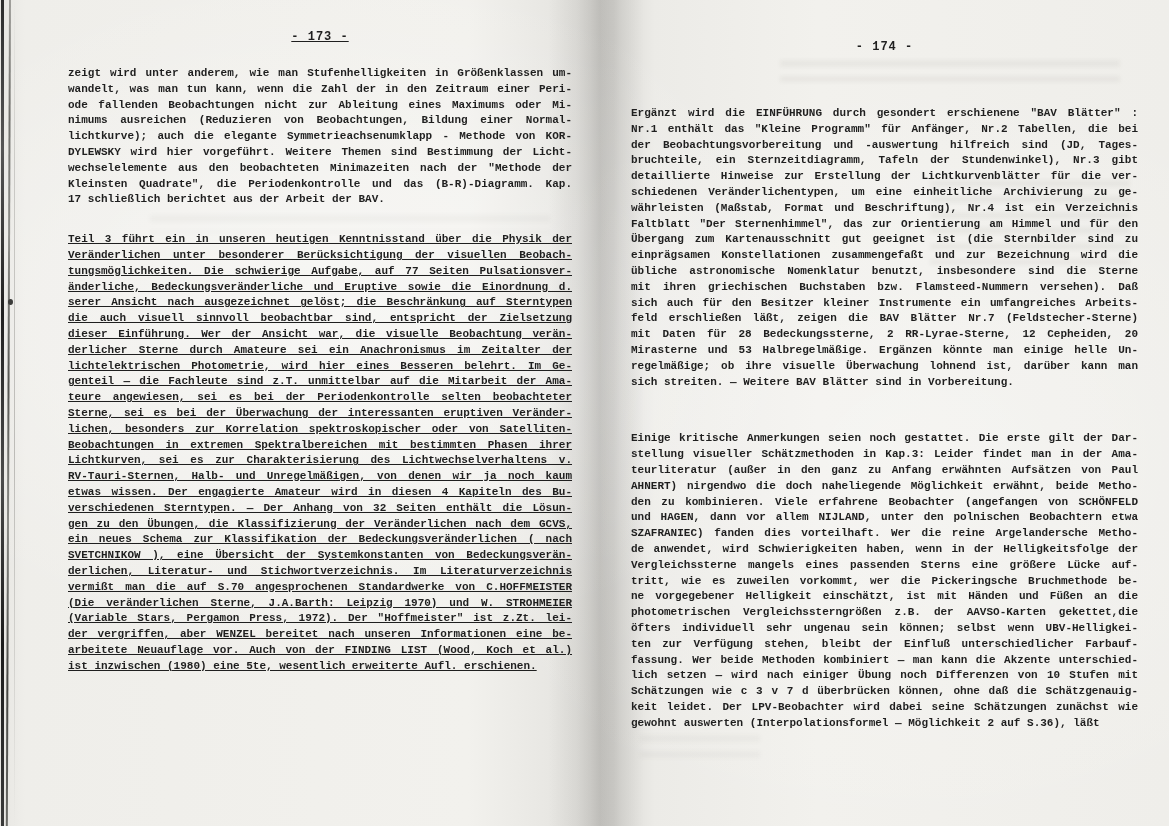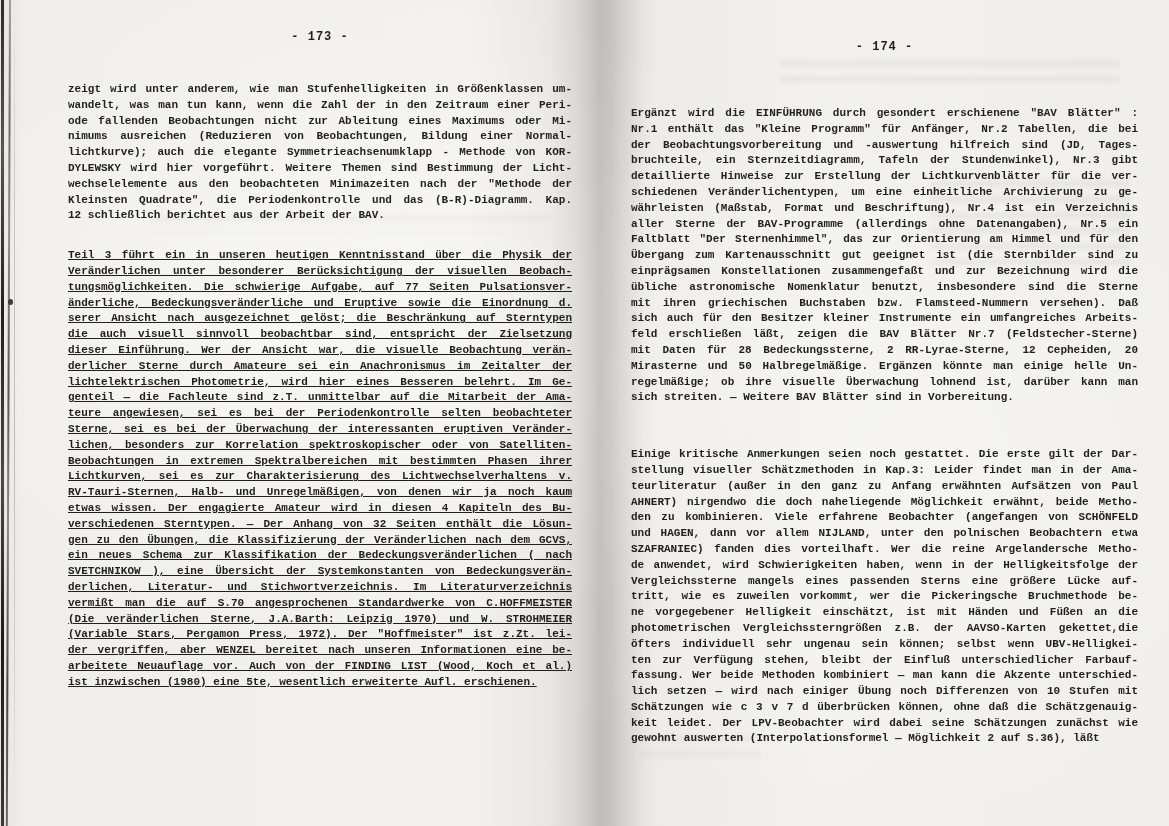--- a/index.html
+++ b/index.html
@@ -48,21 +48,21 @@
   .bleed.b4{left:150px;top:215px;width:400px;height:18px;opacity:.3;}
 
   .page{position:absolute;}
   .page-left{left:68px;top:30px;width:504px;}
   .page-right{left:631px;top:40px;width:507px;}
   .page-num{
     text-align:center;
     font-size:12px;font-weight:bold;line-height:14px;
     letter-spacing:1px;
   }
-  .page-left  .page-num{margin-bottom:38px;}
+  .page-left  .page-num{margin-bottom:22px;text-decoration:underline;}
   .page-right .page-num{margin-bottom:52px;}
   .para{margin:0;}
   .page-left  .para + .para{margin-top:24px;text-decoration:underline;}
   .page-right .para + .para{margin-top:41px;}
   .line{
     font-size:11px;font-weight:bold;line-height:15.8px;
     white-space:normal;
     text-align:justify;
     text-align-last:justify;
     color:var(--ink,#1f1f1f);
@@ -90,21 +90,21 @@
     <div class="page-body">
         <div class="para">
           <div class="line">zeigt wird unter anderem, wie man Stufenhelligkeiten in Größenklassen um-</div>
           <div class="line">wandelt, was man tun kann, wenn die Zahl der in den Zeitraum einer Peri-</div>
           <div class="line">ode fallenden Beobachtungen nicht zur Ableitung eines Maximums oder Mi-</div>
           <div class="line">nimums ausreichen (Reduzieren von Beobachtungen, Bildung einer Normal-</div>
           <div class="line">lichtkurve); auch die elegante Symmetrieachsenumklapp - Methode von KOR-</div>
           <div class="line">DYLEWSKY wird hier vorgeführt. Weitere Themen sind Bestimmung der Licht-</div>
           <div class="line">wechselelemente aus den beobachteten Minimazeiten nach der "Methode der</div>
           <div class="line">Kleinsten Quadrate", die Periodenkontrolle und das (B-R)-Diagramm. Kap.</div>
-          <div class="line para-last">12 schließlich berichtet aus der Arbeit der BAV.</div>
+          <div class="line para-last">17 schließlich berichtet aus der Arbeit der BAV.</div>
         </div>
         <div class="para">
           <div class="line">Teil 3 führt ein in unseren heutigen Kenntnisstand über die Physik der</div>
           <div class="line">Veränderlichen unter besonderer Berücksichtigung der visuellen Beobach-</div>
           <div class="line">tungsmöglichkeiten. Die schwierige Aufgabe, auf 77 Seiten Pulsationsver-</div>
           <div class="line">änderliche, Bedeckungsveränderliche und Eruptive sowie die Einordnung d.</div>
           <div class="line">serer Ansicht nach ausgezeichnet gelöst; die Beschränkung auf Sterntypen</div>
           <div class="line">die auch visuell sinnvoll beobachtbar sind, entspricht der Zielsetzung</div>
           <div class="line">dieser Einführung. Wer der Ansicht war, die visuelle Beobachtung verän-</div>
           <div class="line">derlicher Sterne durch Amateure sei ein Anachronismus im Zeitalter der</div>
@@ -136,30 +136,29 @@
     <div class="page-num">- 174 -</div>
     <div class="page-body">
         <div class="para">
           <div class="line">Ergänzt wird die EINFÜHRUNG durch gesondert erschienene "BAV Blätter" :</div>
           <div class="line">Nr.1 enthält das "Kleine Programm" für Anfänger, Nr.2 Tabellen, die bei</div>
           <div class="line">der Beobachtungsvorbereitung und -auswertung hilfreich sind (JD, Tages-</div>
           <div class="line">bruchteile, ein Sternzeitdiagramm, Tafeln der Stundenwinkel), Nr.3 gibt</div>
           <div class="line">detaillierte Hinweise zur Erstellung der Lichtkurvenblätter für die ver-</div>
           <div class="line">schiedenen Veränderlichentypen, um eine einheitliche Archivierung zu ge-</div>
           <div class="line">währleisten (Maßstab, Format und Beschriftung), Nr.4 ist ein Verzeichnis</div>
-          <div class="line">aller Sterne der BAV-Programme (allerdings ohne Datenangaben), Nr.5 ein</div>
           <div class="line">Faltblatt "Der Sternenhimmel", das zur Orientierung am Himmel und für den</div>
           <div class="line">Übergang zum Kartenausschnitt gut geeignet ist (die Sternbilder sind zu</div>
           <div class="line">einprägsamen Konstellationen zusammengefaßt und zur Bezeichnung wird die</div>
           <div class="line">übliche astronomische Nomenklatur benutzt, insbesondere sind die Sterne</div>
           <div class="line">mit ihren griechischen Buchstaben bzw. Flamsteed-Nummern versehen). Daß</div>
           <div class="line">sich auch für den Besitzer kleiner Instrumente ein umfangreiches Arbeits-</div>
           <div class="line">feld erschließen läßt, zeigen die BAV Blätter Nr.7 (Feldstecher-Sterne)</div>
           <div class="line">mit Daten für 28 Bedeckungssterne, 2 RR-Lyrae-Sterne, 12 Cepheiden, 20</div>
-          <div class="line">Mirasterne und 50 Halbregelmäßige. Ergänzen könnte man einige helle Un-</div>
+          <div class="line">Mirasterne und 53 Halbregelmäßige. Ergänzen könnte man einige helle Un-</div>
           <div class="line">regelmäßige; ob ihre visuelle Überwachung lohnend ist, darüber kann man</div>
           <div class="line para-last">sich streiten. — Weitere BAV Blätter sind in Vorbereitung.</div>
         </div>
         <div class="para">
           <div class="line">Einige kritische Anmerkungen seien noch gestattet. Die erste gilt der Dar-</div>
           <div class="line">stellung visueller Schätzmethoden in Kap.3: Leider findet man in der Ama-</div>
           <div class="line">teurliteratur (außer in den ganz zu Anfang erwähnten Aufsätzen von Paul</div>
           <div class="line">AHNERT) nirgendwo die doch naheliegende Möglichkeit erwähnt, beide Metho-</div>
           <div class="line">den zu kombinieren. Viele erfahrene Beobachter (angefangen von SCHÖNFELD</div>
           <div class="line">und HAGEN, dann vor allem NIJLAND, unter den polnischen Beobachtern etwa</div>

